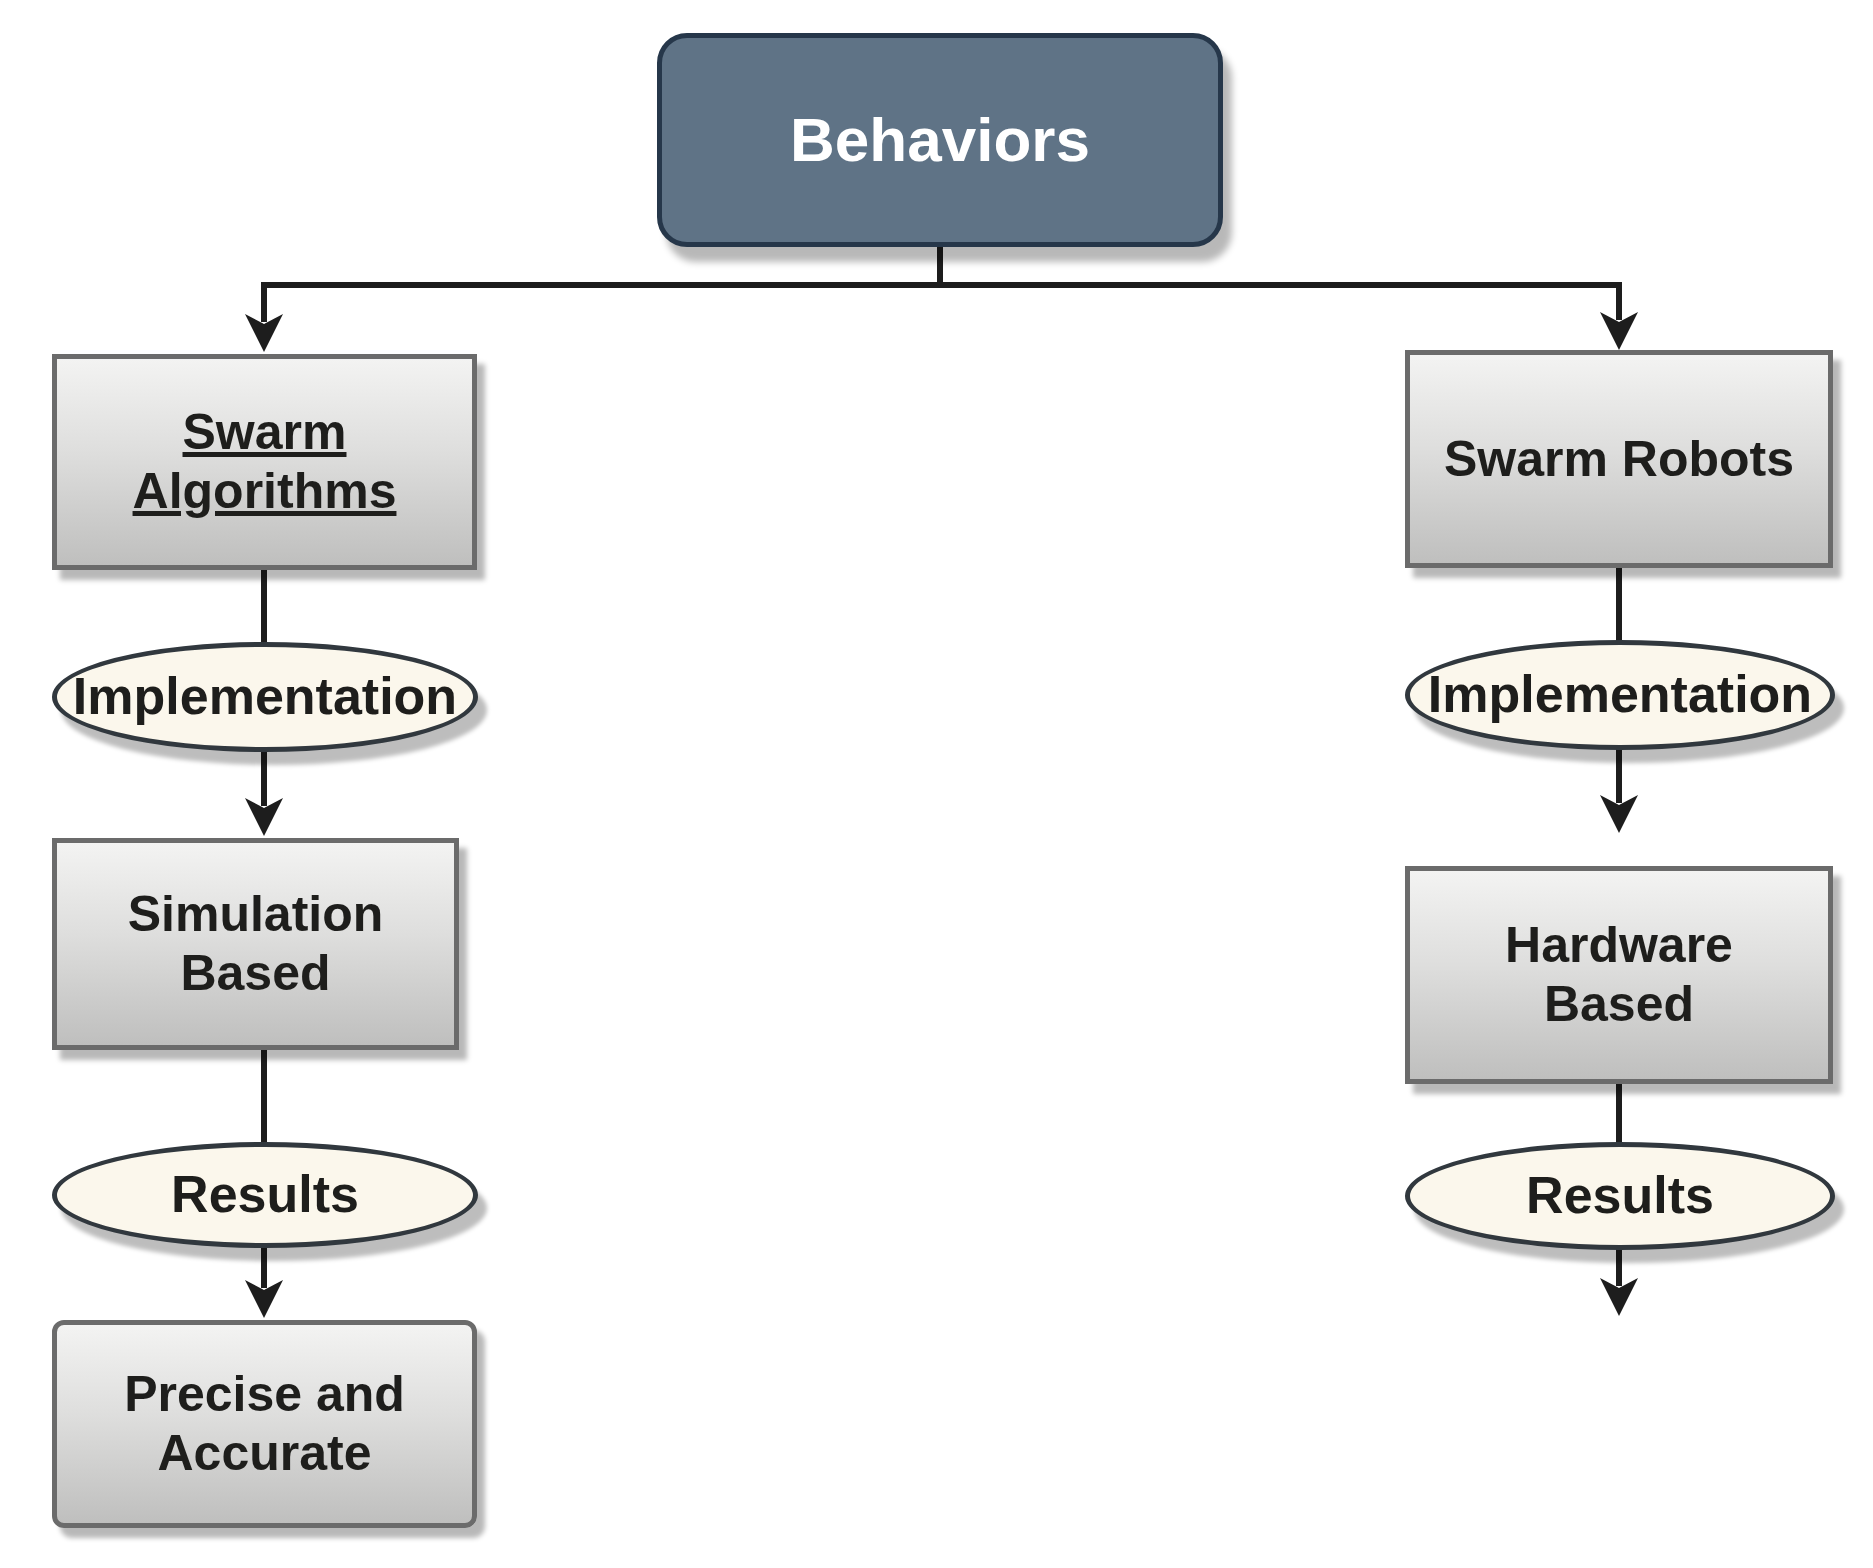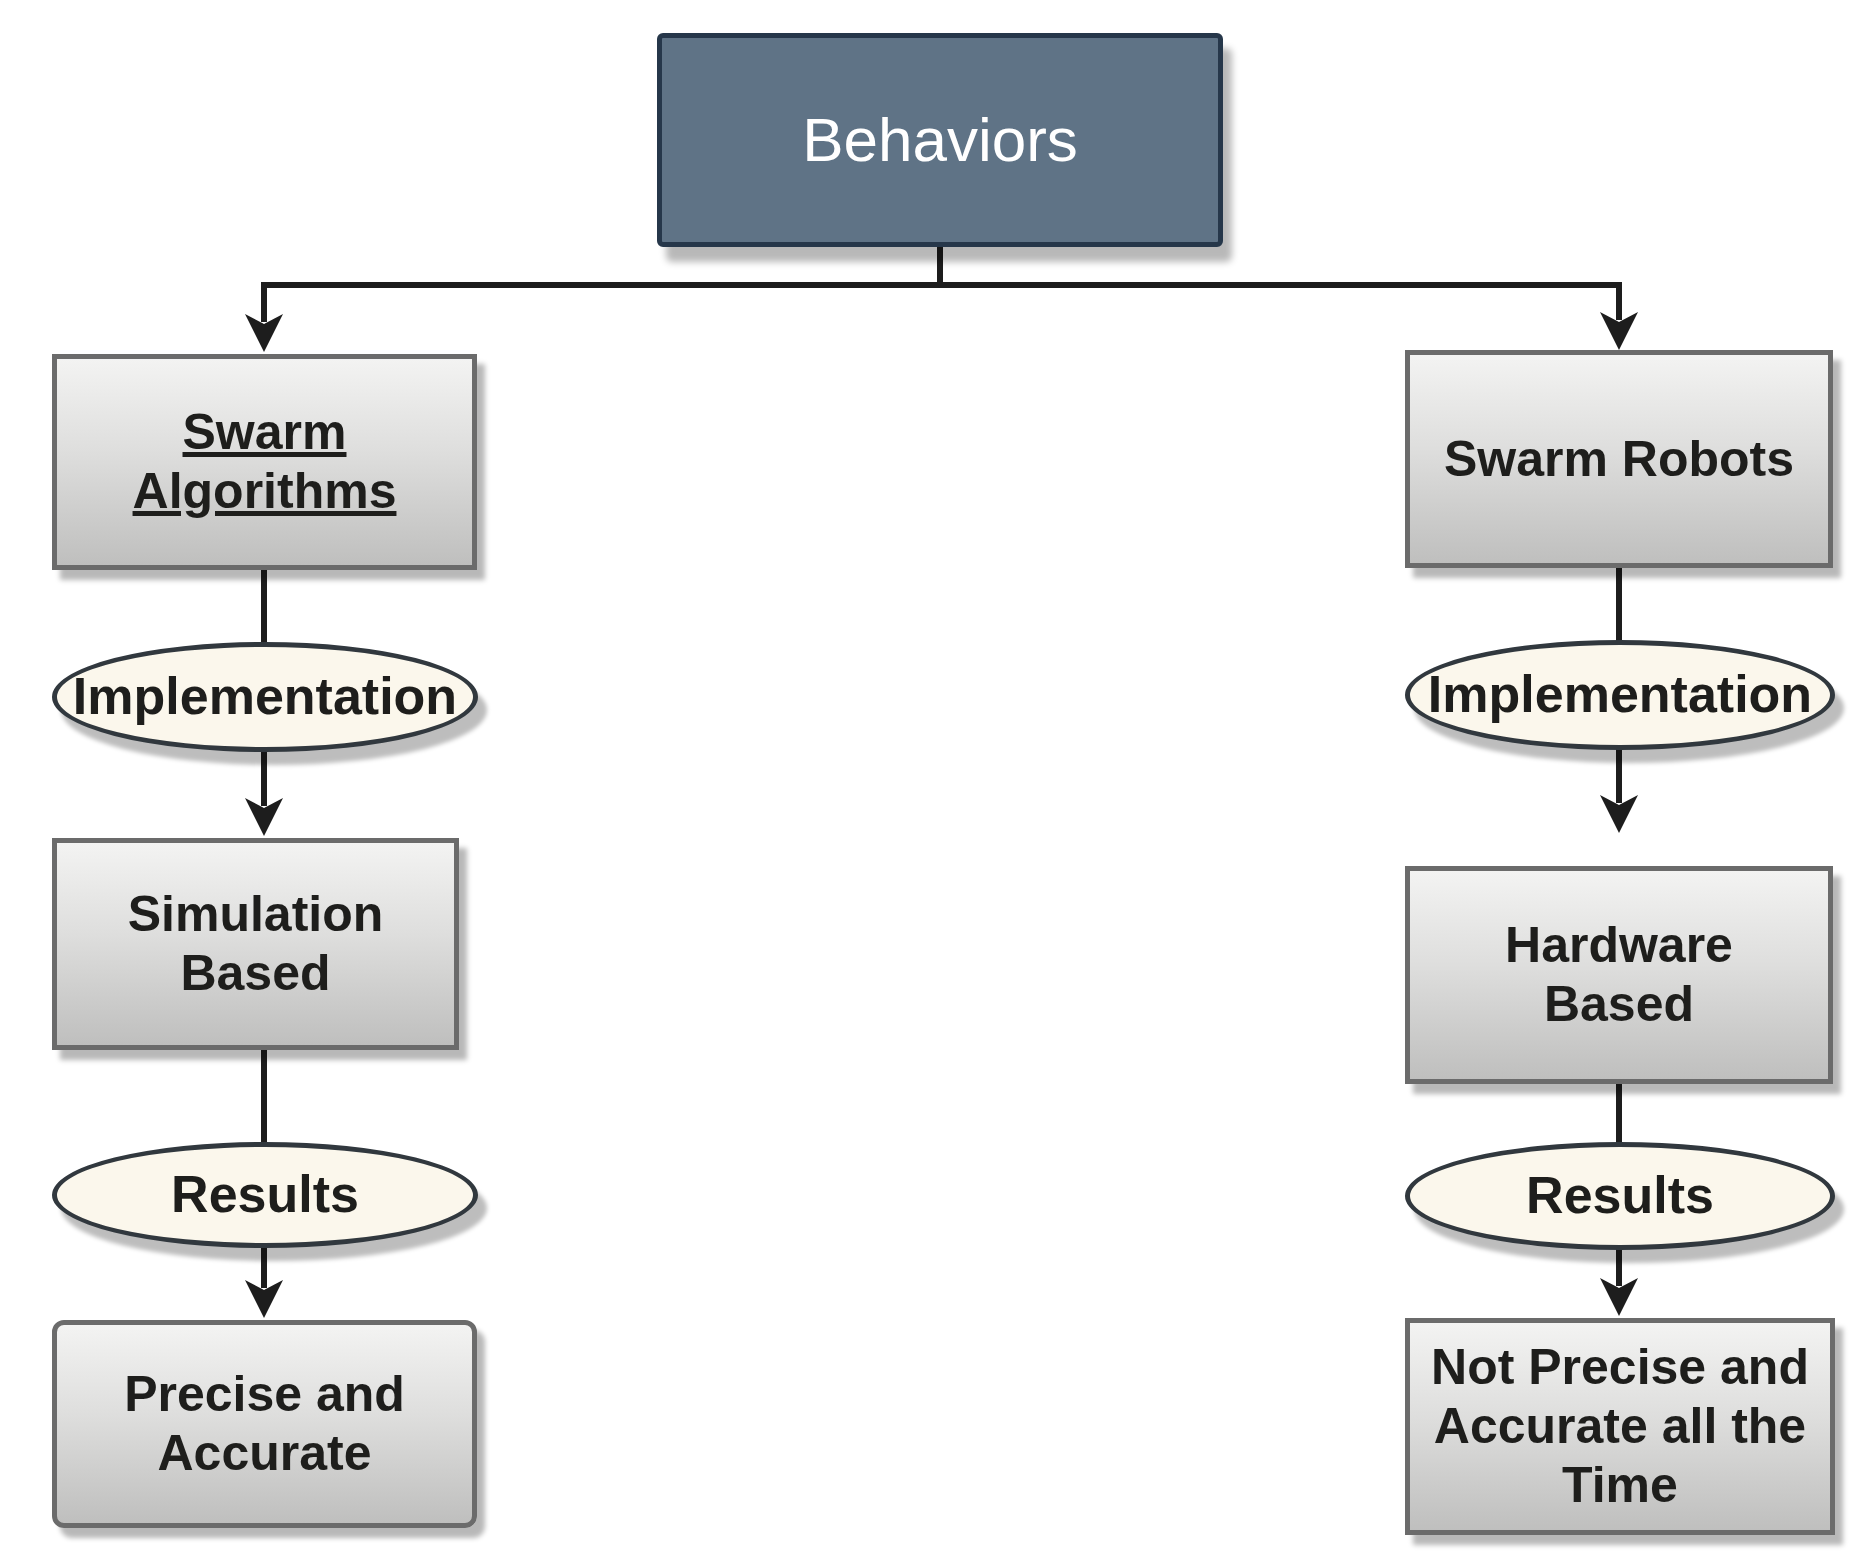--- a/index.html
+++ b/index.html
@@ -29,24 +29,24 @@
   .edges polygon{fill:var(--connector);stroke:none;}
   .node{
     position:absolute;z-index:2;
     display:flex;align-items:center;justify-content:center;
     text-align:center;box-sizing:border-box;
   }
   .lbl{white-space:pre-line;display:block;}
   .root-node{
     background:var(--root-fill);
     border:5px solid var(--root-border);
-    border-radius:6px;
+    border-radius:30px;
     box-shadow:9px 15px 7px rgba(0,0,0,0.28);
     color:var(--root-text);
-    font-size:62px;font-weight:normal;
+    font-size:62px;font-weight:bold;
     line-height:1.1;
   }
   .rect-node{
     background:linear-gradient(180deg,var(--box-fill-top) 0%,var(--box-fill-mid) 45%,var(--box-fill-bottom) 100%);
     border:5px solid var(--box-border);
     box-shadow:8px 10px 5px rgba(0,0,0,0.28);
     color:var(--box-text);
     font-size:50px;font-weight:bold;
     line-height:1.18;
   }
@@ -147,19 +147,14 @@
 
   <div class="node rect-node" style="left:1405px;top:866px;width:428px;height:218px;">
     <span class="lbl">Hardware
 Based</span>
   </div>
 
   <div class="node ellipse-node" style="left:1405px;top:1142px;width:430px;height:108px;">
     <span class="lbl">Results</span>
   </div>
 
-  <div class="node rect-node" style="left:1405px;top:1318px;width:430px;height:217px;">
-    <span class="lbl">Not Precise and
-Accurate all the
-Time</span>
-  </div>
 
 </div>
 
 </body></html>

